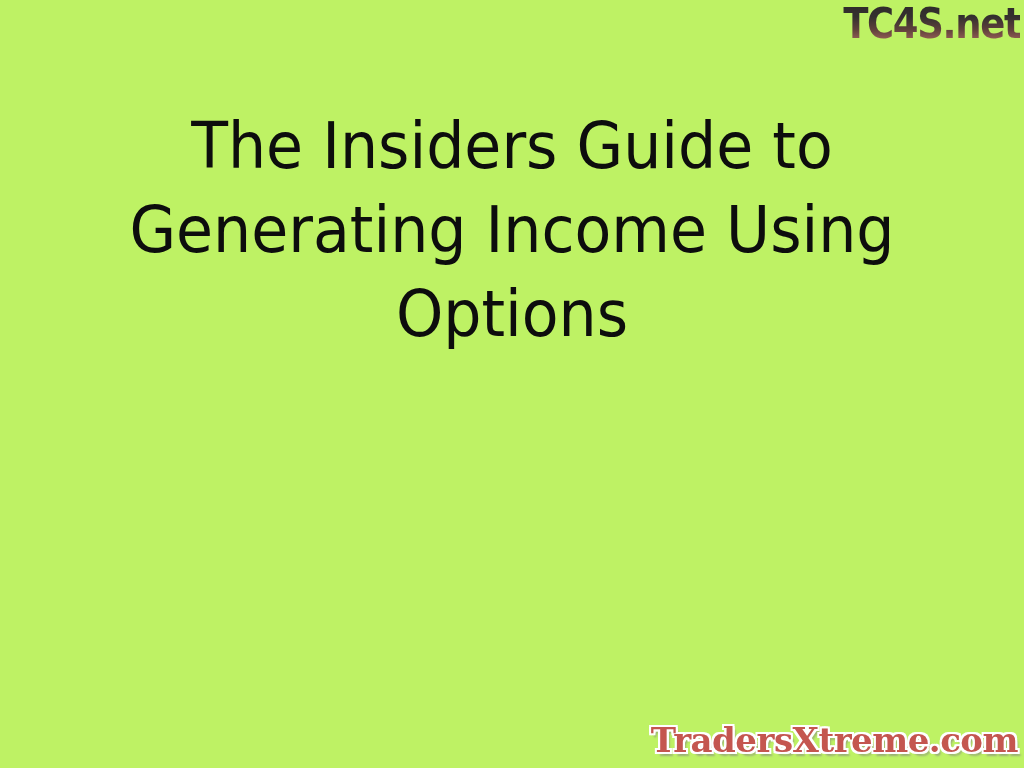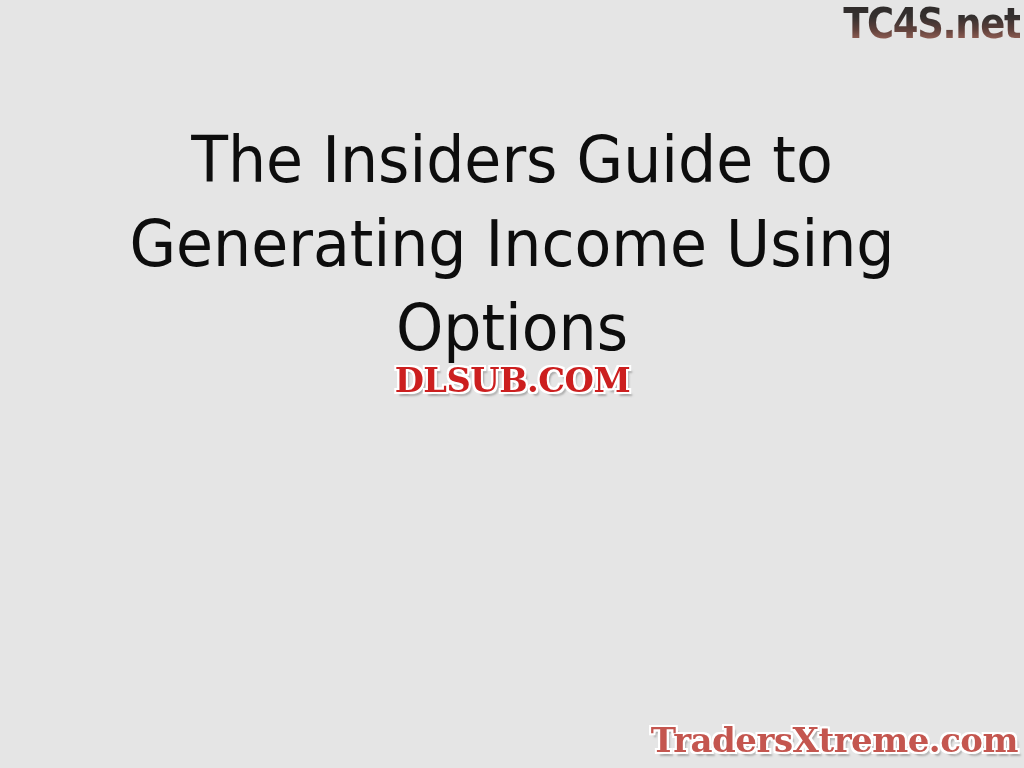--- a/index.html
+++ b/index.html
@@ -8,21 +8,21 @@
     background: #ffffff;
   }
   body {
     font-family: "Liberation Sans", sans-serif;
   }
 
   .slide {
     position: relative;
     width: 1024px;
     height: 768px;
-    background: #e5e5e5;
+    background: #bef264;
     overflow: hidden;
   }
 
   
   .tc4s-logo {
     position: absolute;
     top: 2px;
     right: 4px;
     font-family: "DejaVu Sans", sans-serif;
     font-weight: 700;
@@ -45,21 +45,20 @@
     user-select: none;
   }
 
   
   .title-block {
     position: absolute;
     left: 62px;
     top: 104px;
     width: 900px;
     text-align: center;
-    margin-top: 14px;
   }
   .title-line {
     font-family: "DejaVu Sans", "Liberation Sans", sans-serif;
     font-weight: 400;
     font-size: 64px;
     line-height: 84px;
     color: #0d0d0d;
     white-space: nowrap;
     transform: scaleX(0.94);
   }
@@ -138,20 +137,17 @@
 <div class="slide">
 
   <div class="tc4s-logo">TC4S.net</div>
 
   <div class="title-block">
     <div class="title-line">The Insiders Guide to</div>
     <div class="title-line">Generating Income Using</div>
     <div class="title-line">Options</div>
   </div>
 
-  <div class="dlsub-logo">
-    <span class="wm-text">DLSUB.COM</span>
-  </div>
 
 
   <div class="tx-logo">TradersXtreme.com</div>
 
 </div>
 
 </body></html>

